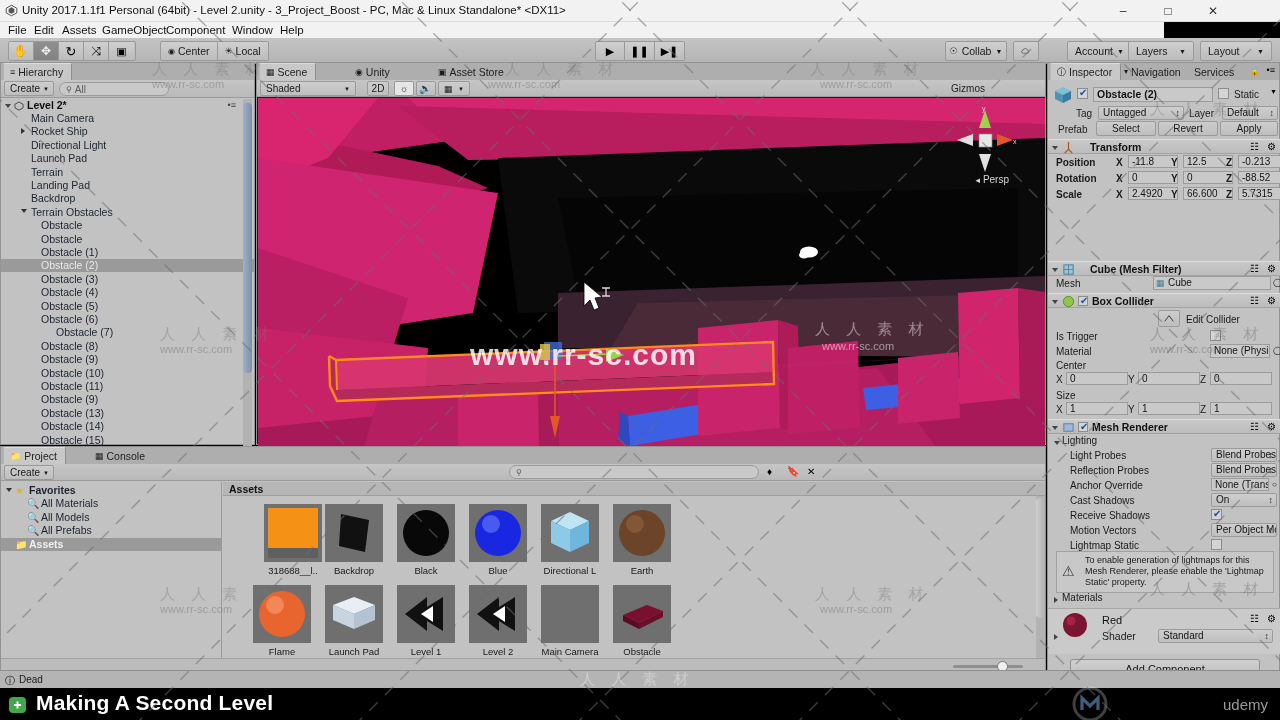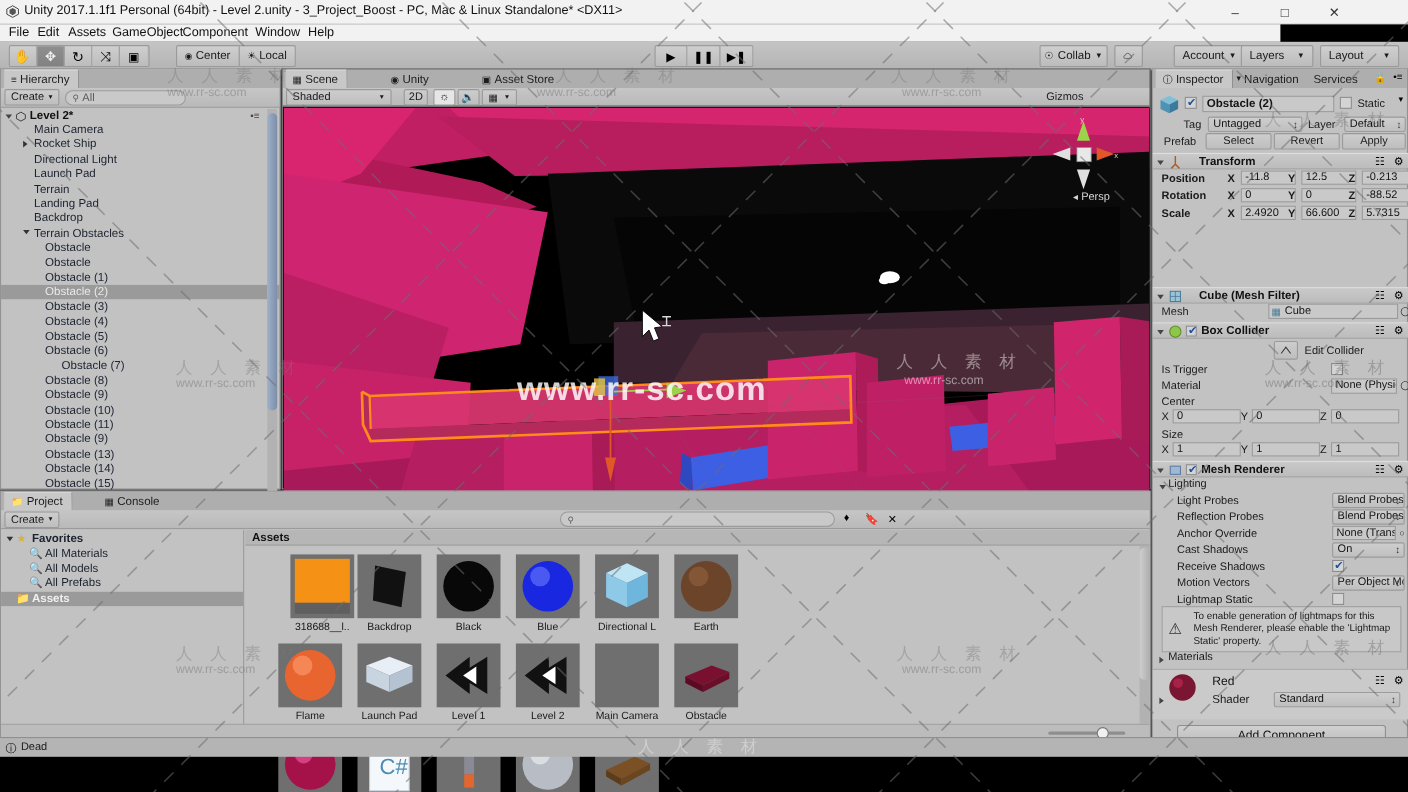--- a/index.html
+++ b/index.html
@@ -814,20 +814,32 @@
     <div style="position:absolute; left:22px; top:596px; width:190px; height:19px;
                 background:linear-gradient(#d0d0d0,#bdbdbd); border:1px solid #8f8f8f; border-radius:3px;
                 display:flex; align-items:center; justify-content:center; font-size:11px; color:#151515;">Add Component</div>
   </div>
 
   <div id="statusbar">
     <span style="position:absolute; left:5px; top:3px; font-size:10px;">ⓘ</span>
     <span style="position:absolute; left:19px; top:3px; font-size:10px; color:#1a1a1a;">Dead</span>
   </div>
 
+  <div id="banner">
+    <svg style="position:absolute; left:8px; top:8px;" width="20" height="18" viewBox="0 0 20 18">
+      <rect x="1" y="1" width="17" height="16" rx="4" fill="#3faa4a"></rect>
+      <path d="M6 9 h7 M9.5 5.5 v7" stroke="#ffffff" stroke-width="2"></path>
+    </svg>
+    <div class="btitle">Making A Second Level</div>
+    <svg style="position:absolute; right:170px; top:-4px;" width="40" height="40" viewBox="0 0 40 40">
+      <circle cx="20" cy="20" r="16" fill="none" stroke="rgba(255,255,255,.25)" stroke-width="3"></circle>
+      <path d="M12 26 L12 14 L20 22 L28 14 L28 26" stroke="rgba(120,170,220,.55)" stroke-width="3.2" fill="none"></path>
+    </svg>
+    <div class="udemy">udemy</div>
+  </div>
 
   <div class="wm" style="left:152px; top:60px;">人 人 素 材</div>
   <div class="wmurl" style="left:152px; top:78px;">www.rr-sc.com</div>
   <div class="wm" style="left:505px; top:60px;">人 人 素 材</div>
   <div class="wmurl" style="left:488px; top:78px;">www.rr-sc.com</div>
   <div class="wm" style="left:810px; top:60px;">人 人 素 材</div>
   <div class="wmurl" style="left:820px; top:78px;">www.rr-sc.com</div>
   <div class="wm" style="left:160px; top:325px;">人 人 素 材</div>
   <div class="wmurl" style="left:160px; top:343px;">www.rr-sc.com</div>
   <div class="wm" style="left:1150px; top:325px; color:rgba(90,90,90,.35);">人 人 素 材</div>

